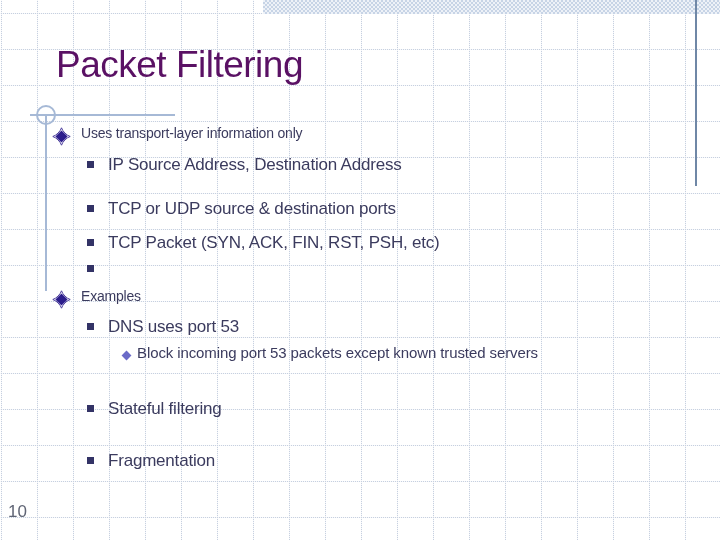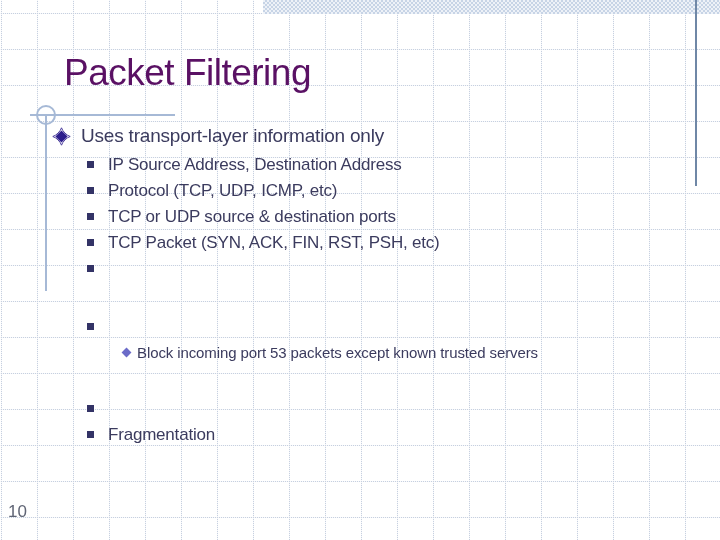--- a/index.html
+++ b/index.html
@@ -17,27 +17,27 @@
   .top-band{
     position:absolute;left:263px;top:0;width:457px;height:14px;
     background:repeating-conic-gradient(#c7d4e6 0% 25%, #eef2f8 0% 50%);
     background-size:4px 4px;
   }
   .right-line{position:absolute;left:695px;top:0;width:2px;height:186px;background:#6f87a6;}
   .h-guide{position:absolute;left:30px;top:114px;width:145px;height:2px;background:#a6b9d6;}
   .v-guide{position:absolute;left:45px;top:115px;width:2px;height:176px;background:#a6b9d6;}
   .guide-circle{position:absolute;left:36px;top:105px;width:16px;height:16px;
     border:2px solid #a6b9d6;border-radius:50%;}
-  .title{position:absolute;left:56px;top:44px;margin:8px;font-size:37px;font-weight:400;
+  .title{position:absolute;left:56px;top:44px;margin:0;font-size:37px;font-weight:400;
     color:#5a1164;letter-spacing:-0.5px;white-space:nowrap;}
   .row{position:absolute;display:flex;align-items:flex-start;line-height:1.15;
     color:#3b3b5e;white-space:nowrap;}
-  .l1{left:52px;font-size:19px;gap:10px;letter-spacing:-0.2px;}
+  .l1{left:52px;font-size:14px;gap:10px;letter-spacing:-0.2px;}
   .l2{left:87px;font-size:17px;gap:14px;letter-spacing:-0.2px;}
-  .l3{left:123px;font-size:15px;gap:7px;letter-spacing:-0.1px;}
+  .l3{left:123px;font-size:15px;gap:7px;letter-spacing:-0.1px;align-items:center;}
   .d1{width:19px;height:19px;margin-top:2px;flex:none;}
   .sq{width:7px;height:7px;background:#333366;margin-top:6px;flex:none;}
   .d3{width:7px;height:7px;background:#6b6bc8;transform:rotate(45deg);margin-top:5px;flex:none;}
   .pagenum{position:absolute;left:8px;top:502px;font-size:17px;color:#5f6474;}
 </style>
 </head>
 <body>
 
 <div class="slide">
 
@@ -55,46 +55,53 @@
         <path d="M9.5 0.8 C10.6 4.4, 14.6 8.4, 18.2 9.5 C14.6 10.6, 10.6 14.6, 9.5 18.2 C8.4 14.6, 4.4 10.6, 0.8 9.5 C4.4 8.4, 8.4 4.4, 9.5 0.8 Z" fill="none" stroke="#4a3c9c" stroke-width="1"></path>
         <path d="M9.5 3.4 L15.6 9.5 L9.5 15.6 L3.4 9.5 Z" fill="#2c1d8c"></path>
       </svg>
     </span>
     <span class="txt">Uses transport-layer information only</span>
   </div>
   <div class="row l2" style="top:155px">
     <span class="sq"></span>
     <span>IP Source Address, Destination Address</span>
   </div>
-  <div class="row l2" style="top:181px">
-    <span class="sq"></span>
-    <span>Protocol (TCP, UDP, ICMP, etc)</span>
-  </div>
-  <div class="row l2" style="top:207px">
+  <div class="row l2" style="top:199px">
     <span class="sq"></span>
     <span>TCP or UDP source &amp; destination ports</span>
   </div>
   <div class="row l2" style="top:233px">
     <span class="sq"></span>
     <span>TCP Packet (SYN, ACK, FIN, RST, PSH, etc)</span>
   </div>
   <div class="row l2" style="top:259px">
     <span class="sq"></span>
   </div>
 
+  <div class="row l1" style="top:288px">
+    <span class="d1">
+      <svg width="19" height="19" viewBox="0 0 19 19">
+        <path d="M9.5 0.8 C10.6 4.4, 14.6 8.4, 18.2 9.5 C14.6 10.6, 10.6 14.6, 9.5 18.2 C8.4 14.6, 4.4 10.6, 0.8 9.5 C4.4 8.4, 8.4 4.4, 9.5 0.8 Z" fill="none" stroke="#4a3c9c" stroke-width="1"></path>
+        <path d="M9.5 3.4 L15.6 9.5 L9.5 15.6 L3.4 9.5 Z" fill="#2c1d8c"></path>
+      </svg>
+    </span>
+    <span class="txt">Examples</span>
+  </div>
   <div class="row l2" style="top:317px">
     <span class="sq"></span>
+    <span>DNS uses port 53</span>
   </div>
   <div class="row l3" style="top:344px">
     <span class="d3"></span>
     <span>Block incoming port 53 packets except known trusted servers</span>
   </div>
 
   <div class="row l2" style="top:399px">
     <span class="sq"></span>
+    <span>Stateful filtering</span>
   </div>
-  <div class="row l2" style="top:425px">
+  <div class="row l2" style="top:451px">
     <span class="sq"></span>
     <span>Fragmentation</span>
   </div>
 
   <div class="pagenum">10</div>
 </div>
 
 </body></html>

